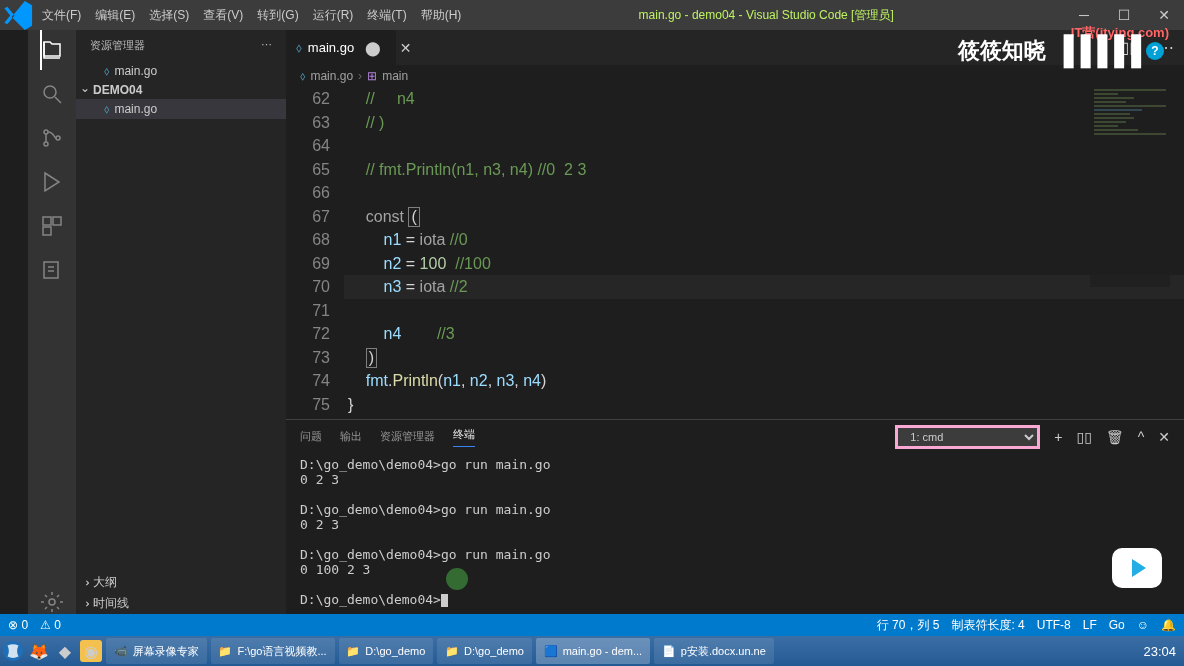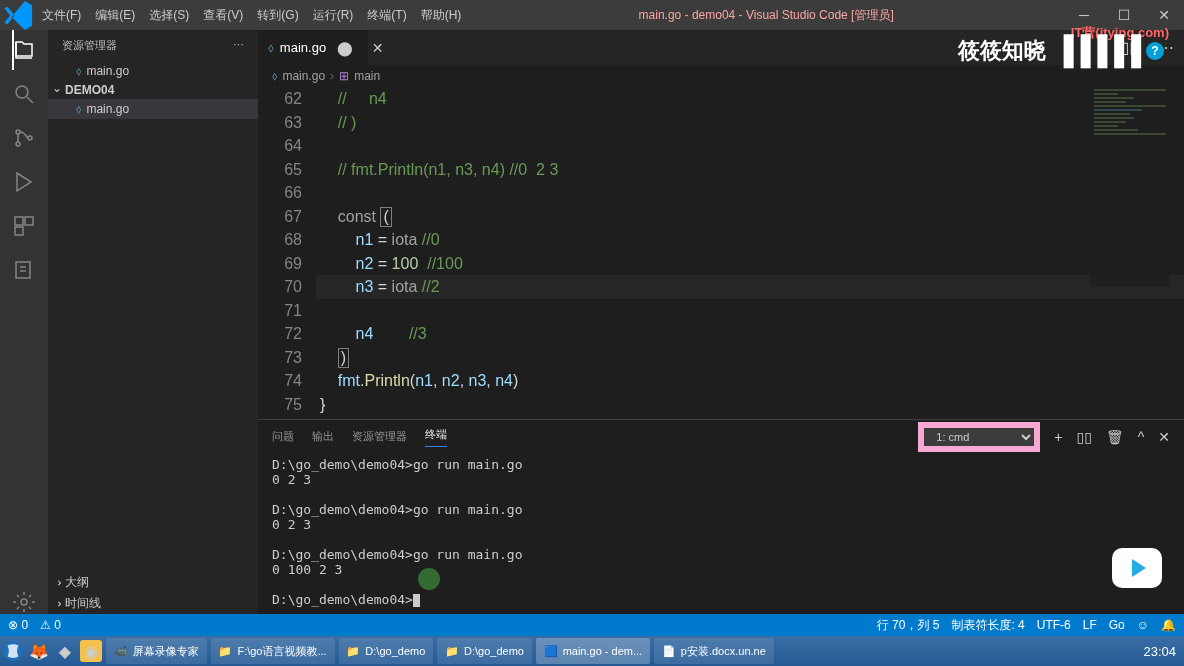--- a/index.html
+++ b/index.html
@@ -2,25 +2,25 @@
 <html><head>
 <meta charset="utf-8">
 <style>
 * { margin: 0; padding: 0; box-sizing: border-box; font-family: "Segoe UI", "Microsoft YaHei", sans-serif; }
 body { background: #1e1e1e; color: #cccccc; width: 1184px; height: 666px; overflow: hidden; position: relative; }
 
 .titlebar { height: 30px; background: #3c3c3c; display: flex; align-items: center; font-size: 12px; color: #cccccc; }
 .title-icon { width: 35px; display:flex; justify-content:center; }
 .menu { display: flex; }
 .menu-item { padding: 0 7px; cursor: pointer; }
-.title-center { flex: 1; text-align: center; color: #fca5a5; }
+.title-center { flex: 1; text-align: center; color: #bef264; }
 .win-controls { display: flex; }
 .win-btn { width: 40px; text-align: center; font-size: 14px; cursor: pointer; }
 
-.main { display: flex; height: calc(100% - 30px - 22px - 30px); }
+.main { display: flex; height: calc(100% - 30px - 22px - 30px); padding-left: 28px; }
 .activitybar { width: 48px; background: #333333; display: flex; flex-direction: column; align-items: center; padding-top: 8px; gap: 20px; }
 .activity-icon { width: 24px; height: 24px; color: #858585; cursor: pointer; display:flex; align-items:center; justify-content:center;}
 .activity-icon.active { color: #ffffff; }
 .activity-icon.active::before { content:""; position:absolute; left:0; width:2px; height:40px; background:#fff;}
 .activity-spacer { flex: 1; }
 
 .sidebar { width: 210px; background: #252526; display: flex; flex-direction: column; font-size: 12px;}
 .sidebar-header { padding: 8px 14px; color: #bbbbbb; font-size: 11px; display:flex; justify-content:space-between;}
 .sidebar-section { padding: 2px 4px; color: #cccccc; cursor: pointer; display:flex; align-items:center; gap:3px;}
 .sidebar-item { padding: 3px 8px 3px 28px; color: #cccccc; cursor: pointer; display:flex; align-items:center; gap:5px;}
@@ -45,21 +45,21 @@
 .line-sel { background: rgba(255,255,255,0.04); display:block; margin-left:-4px; padding-left:4px;}
 .cursor-box { border:1px solid #7f7f7f; padding:1px 2px; display:inline-block; line-height:1;}
 
 .minimap { position:absolute; right:14px; top:57px; width:80px; height:200px; background:#1e1e1e; opacity:0.7;}
 .minimap div { height:2px; margin:2px 4px; background:#4a5a3a;}
 
 .panel { border-top: 1px solid #414141; background: #1e1e1e; display: flex; flex-direction: column; height: 195px;}
 .panel-tabs { height: 33px; display: flex; align-items: center; padding: 0 14px; gap: 18px; font-size: 11px; color: #969696; }
 .panel-tab.active { color: #e7e7e7; border-bottom: 1px solid #3b82f6; padding-bottom:4px;}
 .panel-right { margin-left:auto; display:flex; align-items:center; gap:14px;}
-.term-select { background:#3c3c3c; border:6px solid #f9a8d4; color:#ccc; font-size:11px; padding:2px 24px 2px 8px; width:122px;}
+.term-select { background:#3c3c3c; border:3px solid #f9a8d4; color:#ccc; font-size:11px; padding:2px 24px 2px 8px; width:145px;}
 .panel-icon { color:#ccc; font-size:14px; cursor:pointer;}
 .terminal { flex:1; padding: 4px 14px; font-family: Consolas, monospace; font-size: 13px; color: #cccccc; line-height: 15px; white-space: pre; overflow:hidden;}
 .term-cursor { display:inline-block; width:7px; height:13px; background:#ccc; vertical-align:middle;}
 .cursor-green { position:absolute; width:22px; height:22px; border-radius:50%; background:rgba(60,140,60,0.7); }
 
 .statusbar { height: 22px; background: #007acc; color: #ffffff; display: flex; align-items: center; font-size: 12px; padding: 0 8px; gap: 12px; position:relative;}
 .statusbar .sp { flex: 1; }
 .status-item { cursor:pointer; }
 
 .taskbar { height: 30px; background: linear-gradient(#3b6ea5,#245a94); display: flex; align-items: center; gap:4px; padding:0 2px;}
@@ -262,21 +262,21 @@
     </div>
   </div>
 </div>
 
 <div class="statusbar">
   <span class="status-item">⊗ 0</span>
   <span class="status-item">⚠ 0</span>
   <span class="sp"></span>
   <span class="status-item">行 70，列 5</span>
   <span class="status-item">制表符长度: 4</span>
-  <span class="status-item">UTF-6</span>
+  <span class="status-item">UTF-8</span>
   <span class="status-item">LF</span>
   <span class="status-item">Go</span>
   <span class="status-item">☺</span>
   <span class="status-item">🔔</span>
 </div>
 
 <div class="taskbar">
   <div class="task-icon">
       <svg viewBox="0 0 24 24">
         <circle cx="12" cy="12" r="11" fill="#1e6fb8"></circle>

